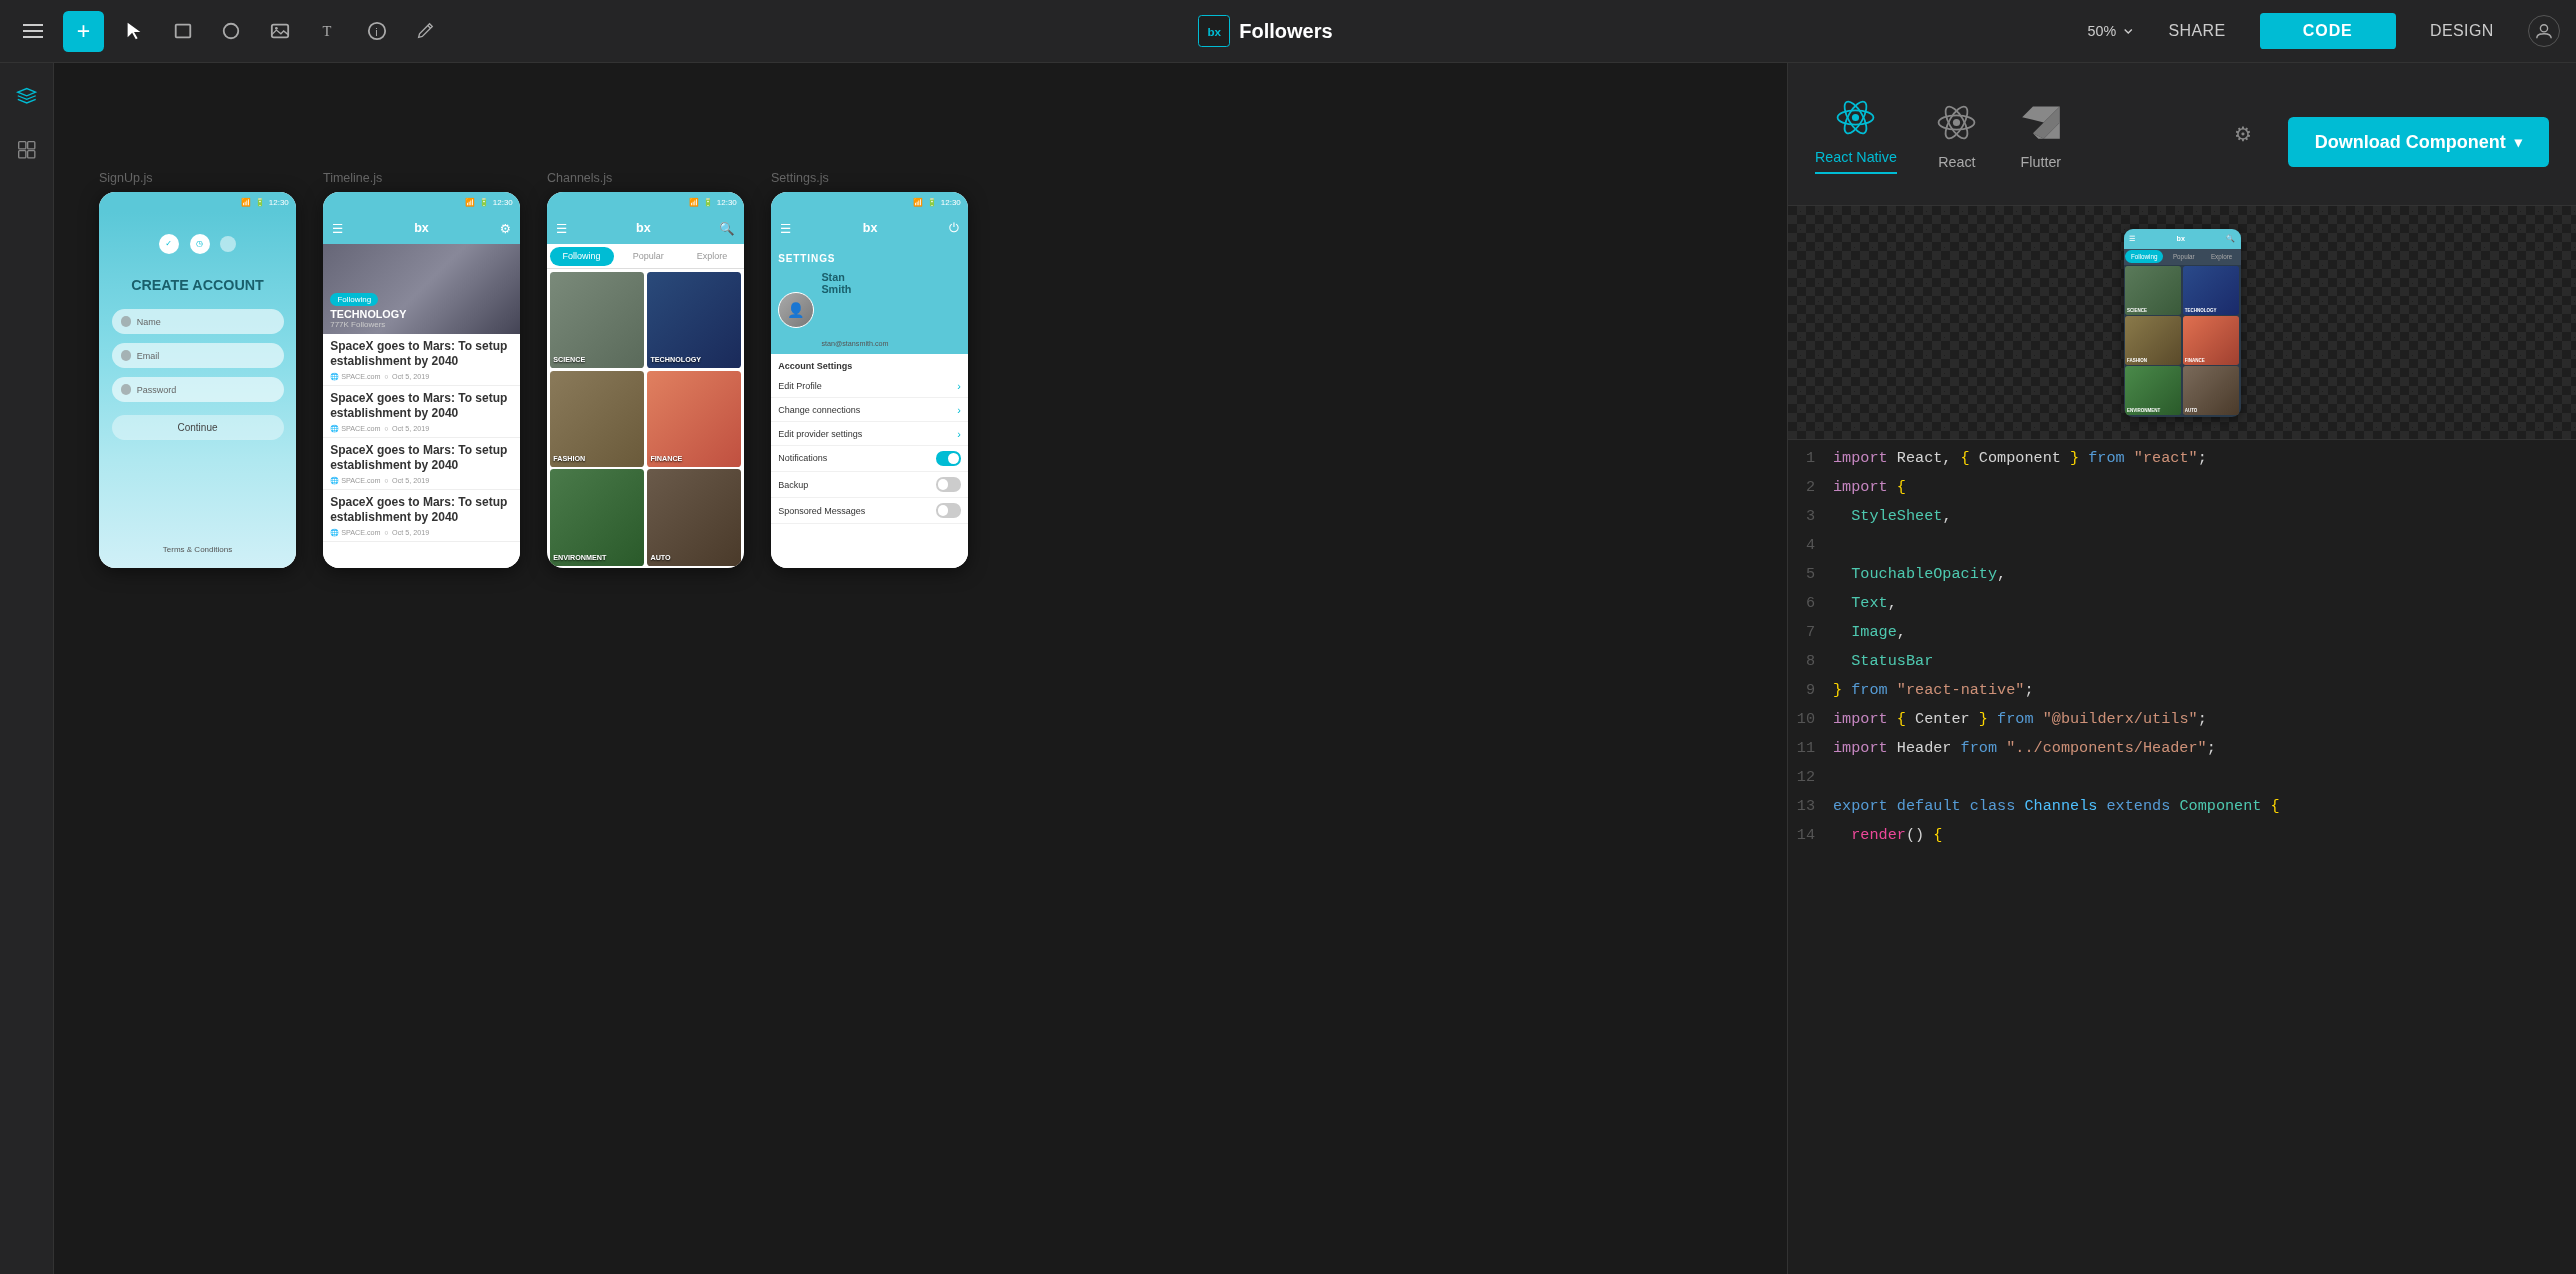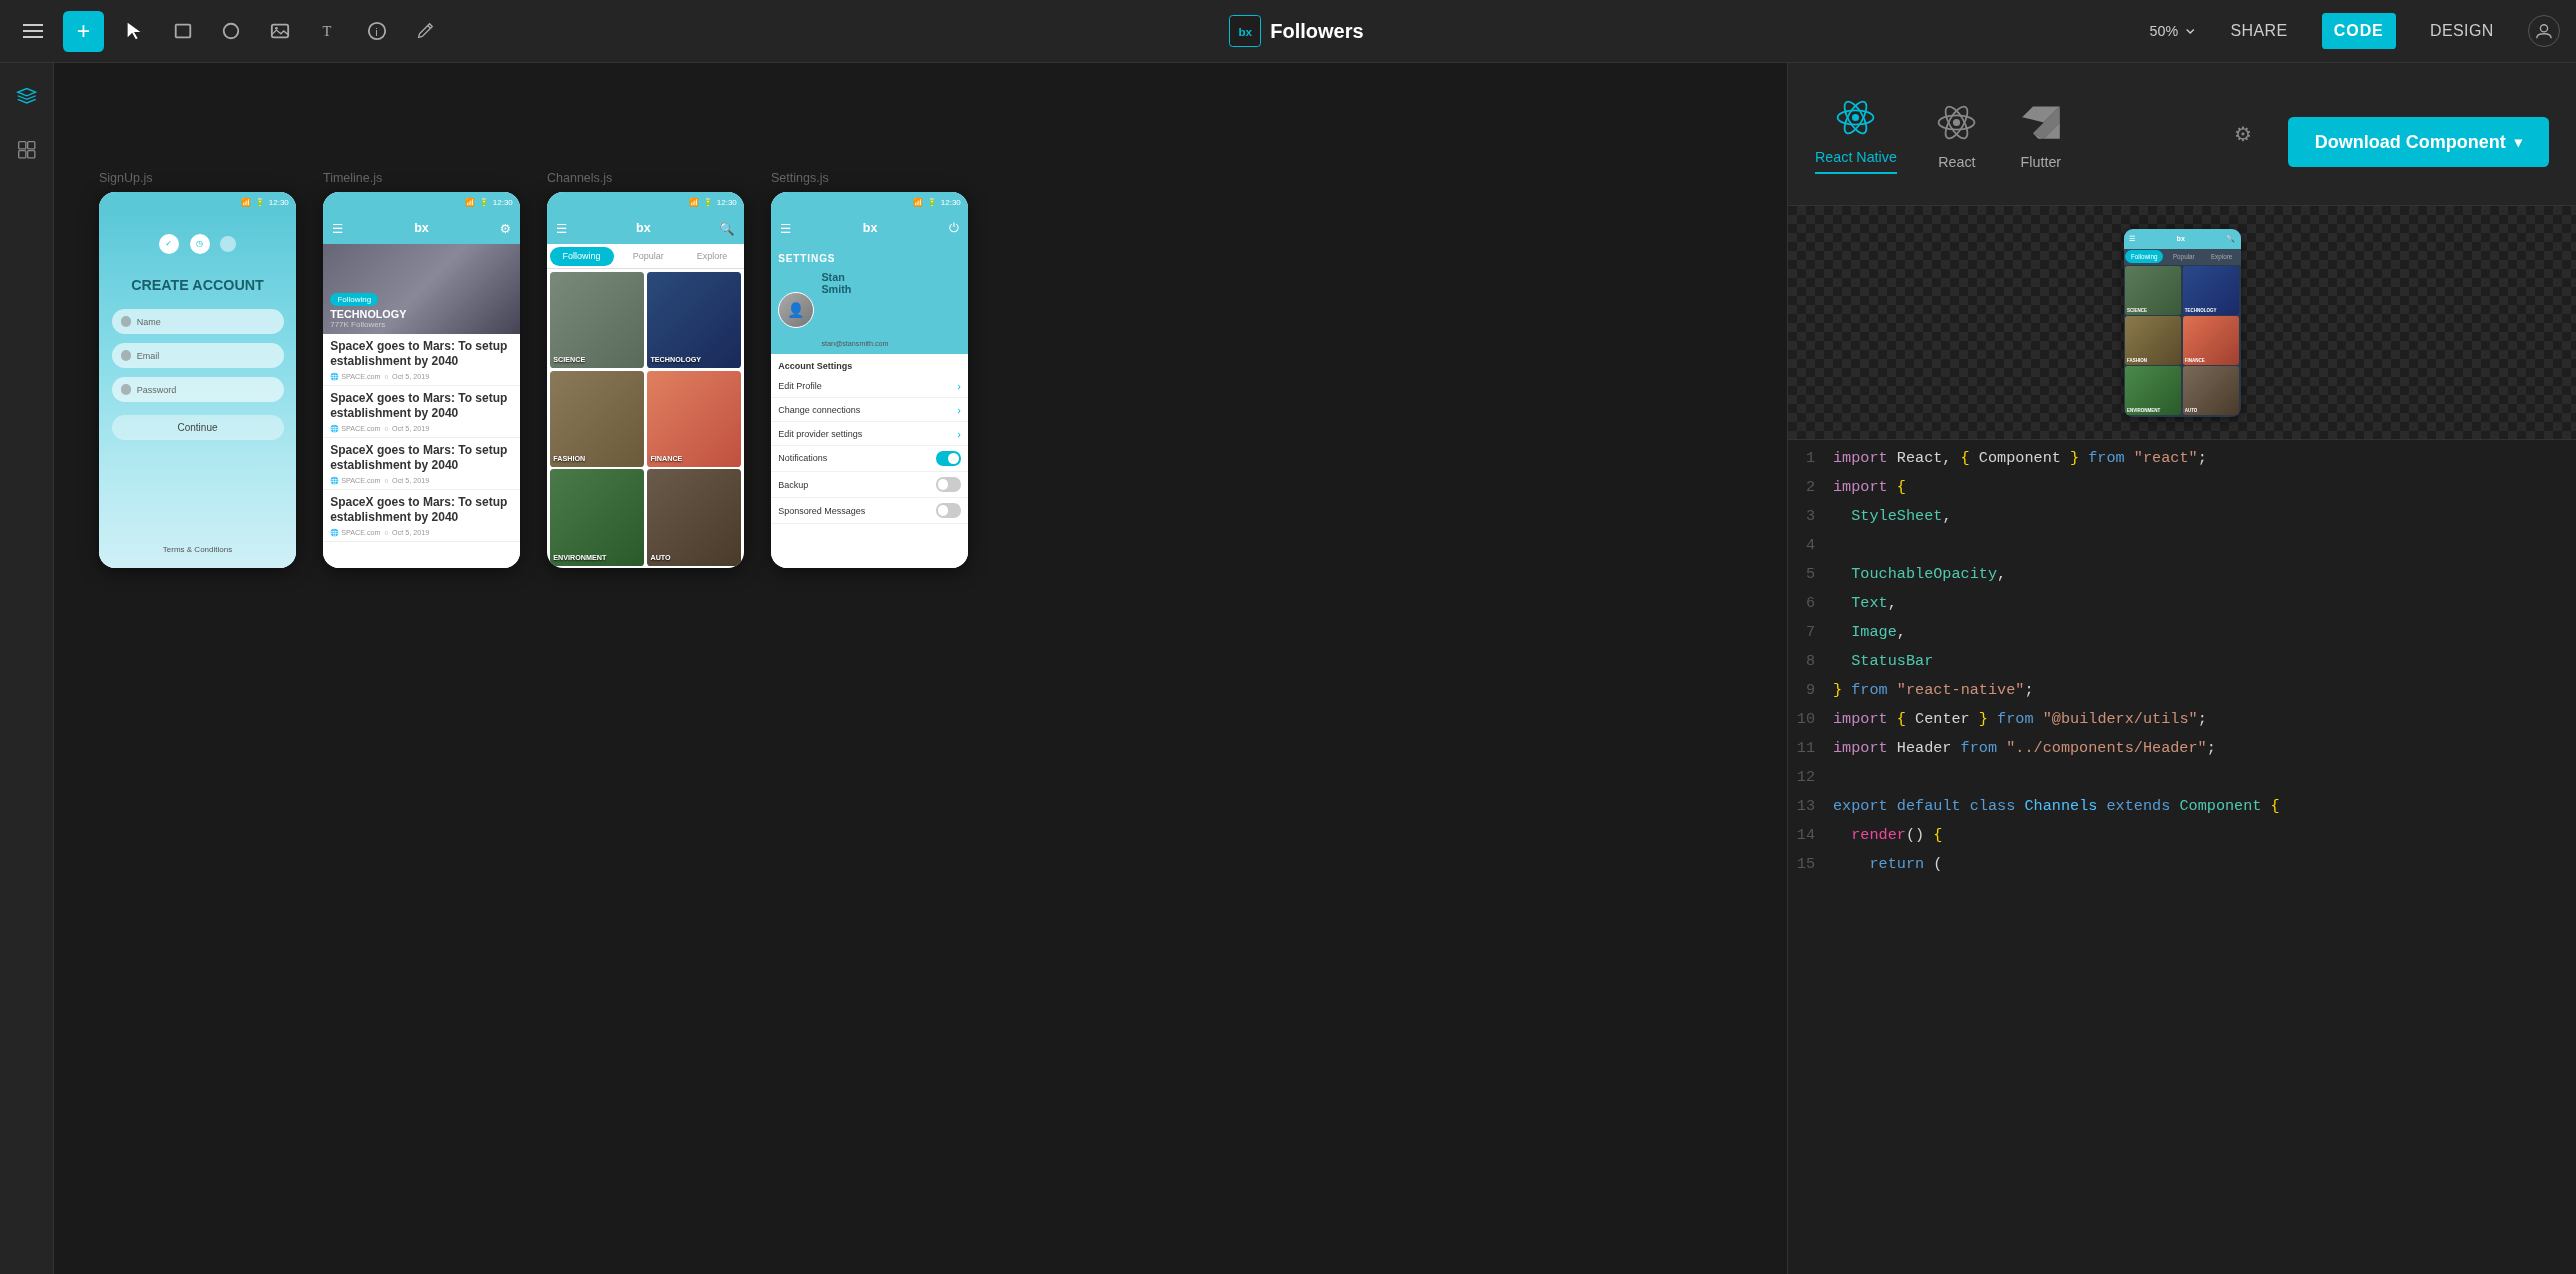--- a/index.html
+++ b/index.html
@@ -27,21 +27,21 @@
 
     .tool-icon { width: 36px; height: 36px; display: flex; align-items: center; justify-content: center; cursor: pointer; color: #aaa; font-size: 16px; }
     .tool-icon.active { color: #fff; }
 
     .brand { display: flex; align-items: center; gap: 9px; }
     .brand-box { width: 32px; height: 32px; background: #1e1e1e; border: 1.8px solid #00bcd4; border-radius: 3.6px; display: flex; align-items: center; justify-content: center; font-size: 11.7px; color: #00bcd4; font-weight: bold; }
     .brand-name { font-size: 20px; font-weight: 600; color: #fff; }
 
     .zoom-control { display: flex; align-items: center; gap: 5.4px; font-size: 14.3px; color: #ccc; cursor: pointer; }
     .share-btn { padding: 9px 20px; background: transparent; border: none; color: #ccc; font-size: 16px; cursor: pointer; letter-spacing: 0.4px; }
-    .code-btn { padding: 9px 12px; background: #00bcd4; border: none; color: #fff; font-size: 16px; font-weight: bold; cursor: pointer; border-radius: 3.6px; letter-spacing: 0.9px; }
+    .code-btn { padding: 9px 43px; background: #00bcd4; border: none; color: #fff; font-size: 16px; font-weight: bold; cursor: pointer; border-radius: 3.6px; letter-spacing: 0.9px; }
     .design-btn { padding: 9px 20px; background: transparent; border: none; color: #ccc; font-size: 16px; cursor: pointer; letter-spacing: 0.4px; }
     .user-icon { width: 32px; height: 32px; border-radius: 50%; border: 1.8px solid #555; display: flex; align-items: center; justify-content: center; cursor: pointer; color: #aaa; }
 
     
     .main-layout {
       display: flex; height: calc(1275px - 63px);
     }
 
     
     .left-sidebar {
@@ -643,21 +643,17 @@
           <span class="line-content"></span>
         </div>
         <div class="code-line">
           <span class="line-num">13</span>
           <span class="line-content"><span class="c-keyword">export</span><span class="c-default"> </span><span class="c-keyword">default</span><span class="c-default"> </span><span class="c-keyword">class</span><span class="c-default"> </span><span class="c-component">Channels</span><span class="c-default"> </span><span class="c-keyword">extends</span><span class="c-default"> </span><span class="c-type">Component</span><span class="c-default"> </span><span class="c-brace">{</span></span>
         </div>
         <div class="code-line">
           <span class="line-num">14</span>
           <span class="line-content"><span class="c-default">  </span><span class="c-prop">render</span><span class="c-default">() </span><span class="c-brace">{</span></span>
         </div>
-        <div class="code-line">
-          <span class="line-num">15</span>
-          <span class="line-content"><span class="c-default">    </span><span class="c-keyword">return</span><span class="c-default"> (</span></span>
-        </div>
       </div>
   </div>
 
 </div>
 
 
 </body></html>

